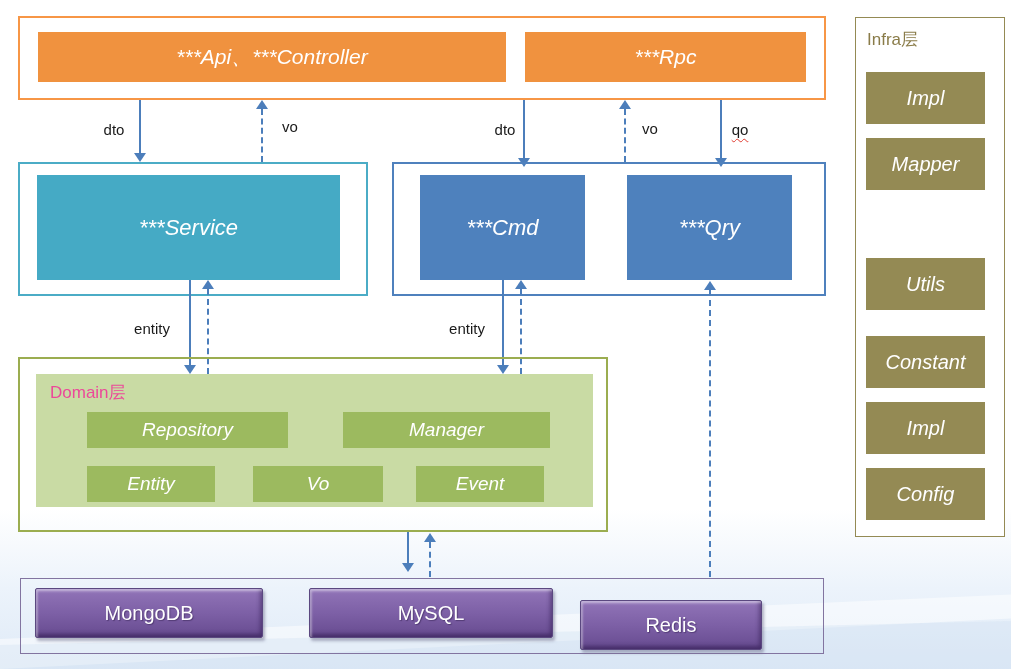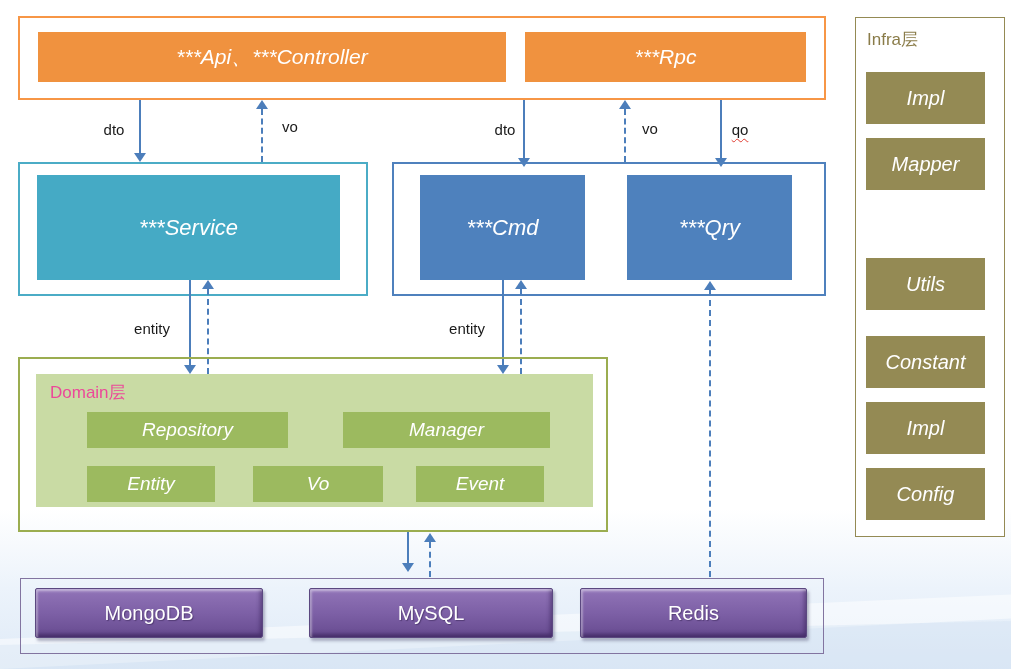--- a/index.html
+++ b/index.html
@@ -144,21 +144,21 @@
   <div class="ah ah-up" style="left:424px;top:533px"></div>
   <div class="vline dash" style="left:429px;top:542px;height:35px"></div>
 
   <div class="container c-purple" style="left:20px;top:578px;width:804px;height:76px"></div>
   <div class="db-box" style="left:35px;top:588px;width:228px;height:50px">
     <span>MongoDB</span>
   </div>
   <div class="db-box" style="left:309px;top:588px;width:244px;height:50px">
     <span>MySQL</span>
   </div>
-  <div class="db-box" style="left:580px;top:588px;width:227px;height:50px">
+  <div class="db-box" style="left:580px;top:600px;width:182px;height:50px">
     <span>Redis</span>
   </div>
 
   <div class="container c-olive" style="left:855px;top:17px;width:150px;height:520px"></div>
   <div class="infra-title" style="left:867px;top:28px">Infra层</div>
   <div class="box olivebox" style="left:866px;top:72px;width:119px;height:52px">
     <span>Impl</span>
   </div>
   <div class="box olivebox" style="left:866px;top:138px;width:119px;height:52px">
     <span>Mapper</span>

